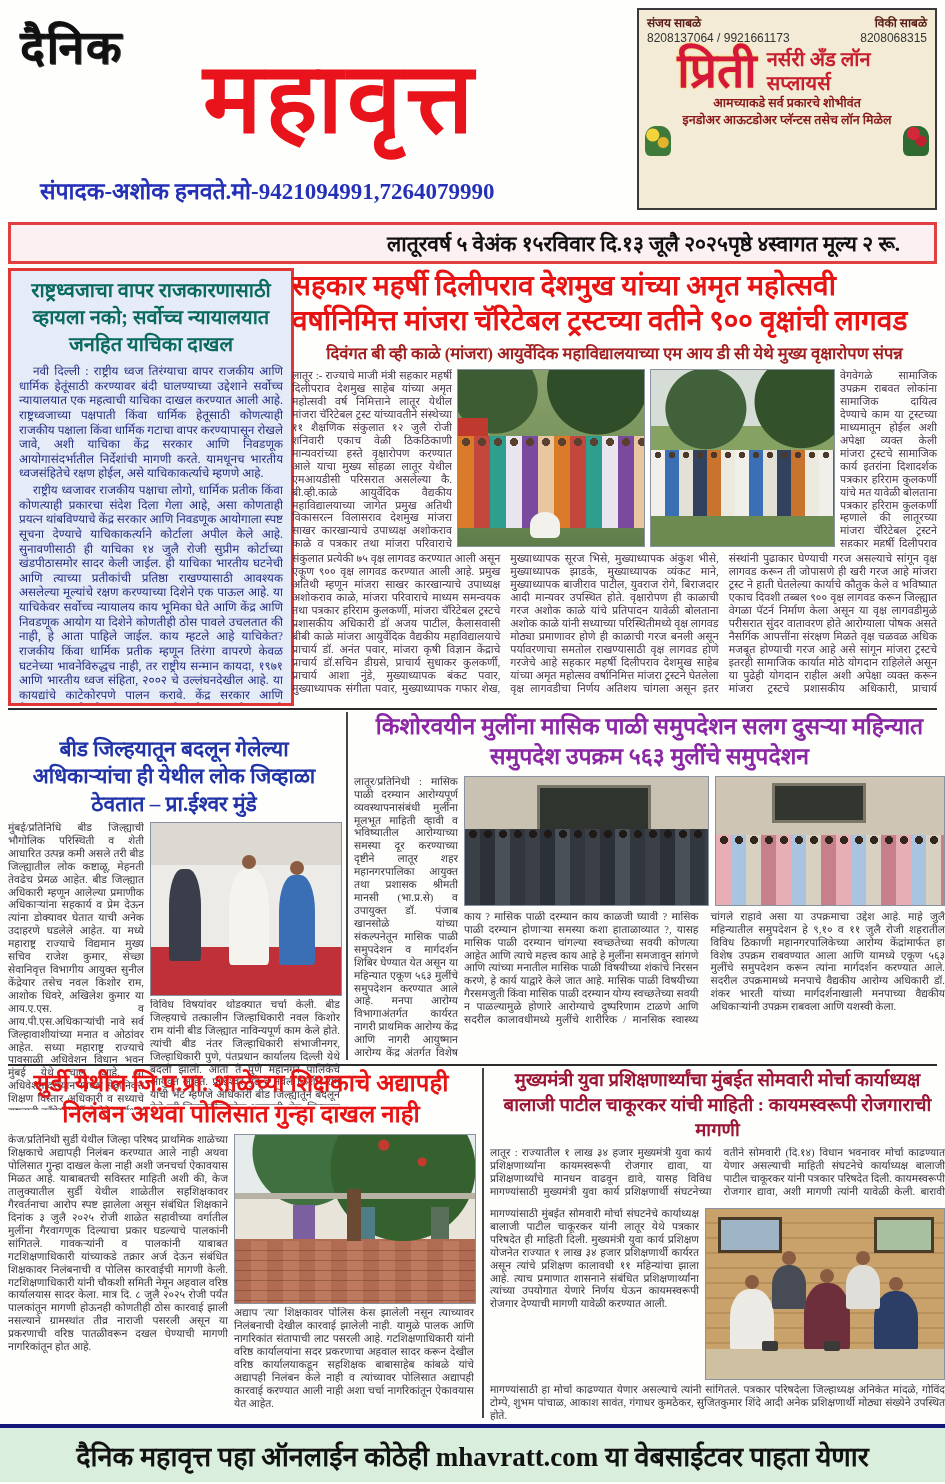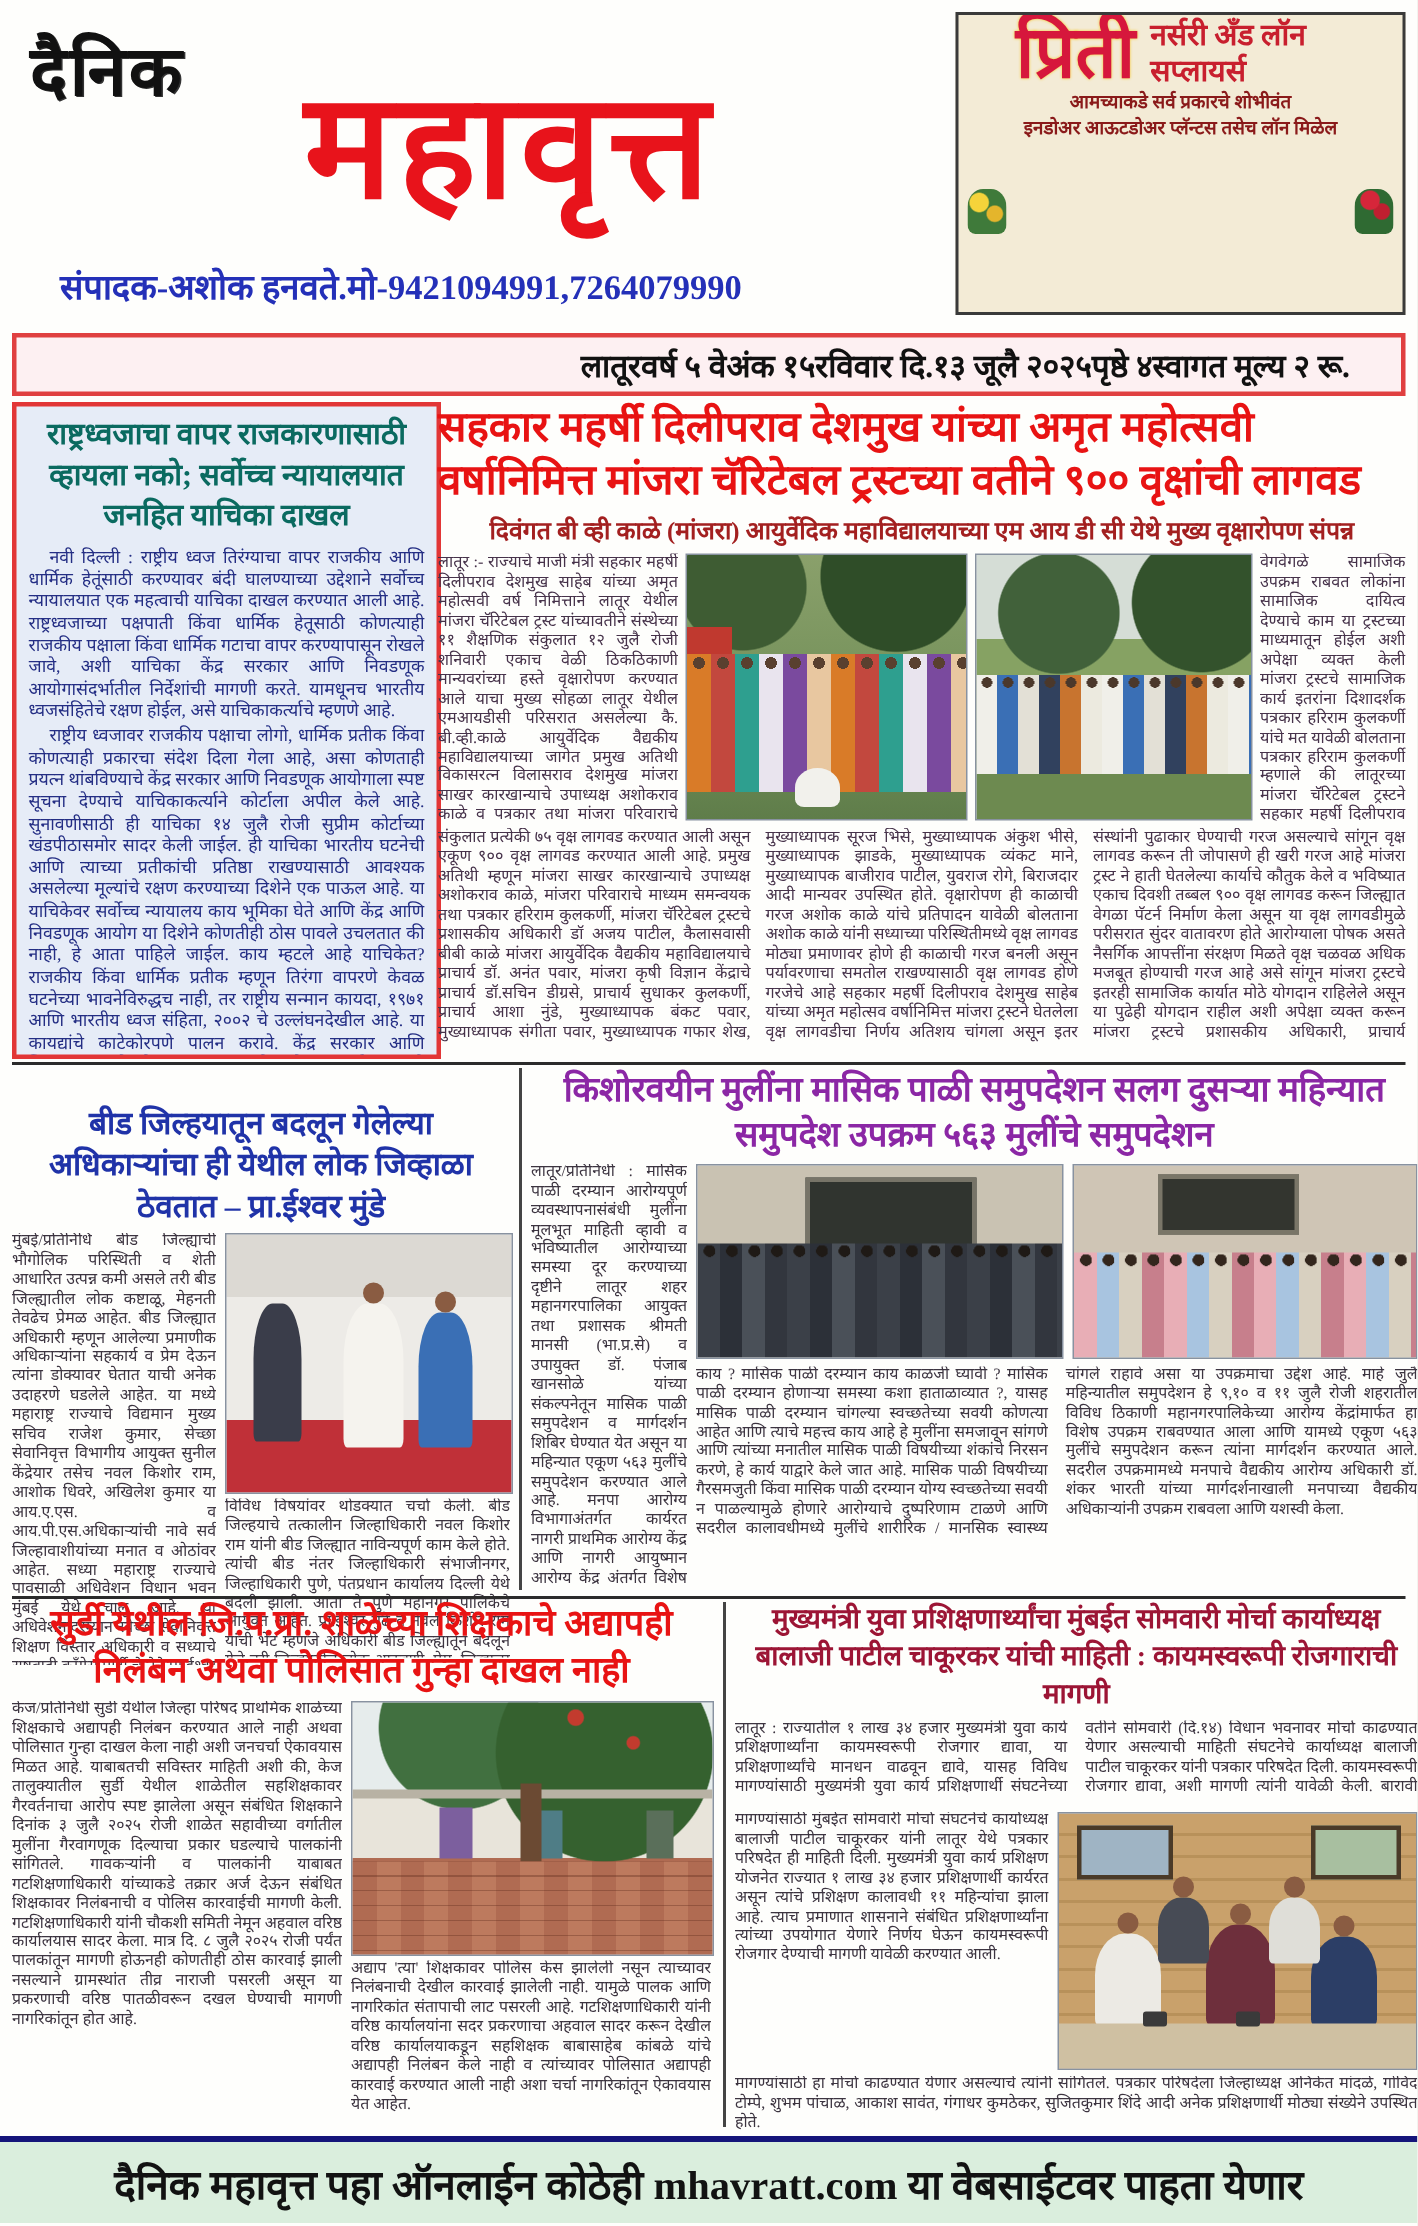--- a/index.html
+++ b/index.html
@@ -141,20 +141,30 @@
 
 <div class="page">
 
   <div class="mast">
     <div class="mast-dainik">दैनिक</div>
     <div class="mast-title">महावृत्त</div>
     <div class="mast-editor">संपादक-अशोक हनवते.मो-9421094991,7264079990</div>
   </div>
 
   <div class="ad">
+    <div class="ad-row">
+      <div>
+        <div class="ad-c-name">संजय साबळे</div>
+        <div class="ad-c-ph">8208137064 / 9921661173</div>
+      </div>
+      <div style="text-align:right">
+        <div class="ad-c-name">विकी साबळे</div>
+        <div class="ad-c-ph">8208068315</div>
+      </div>
+    </div>
     <div class="ad-brand-row">
       <div class="ad-brand">प्रिती</div>
       <div class="ad-brand-suffix">नर्सरी अँड लॉन सप्लायर्स</div>
     </div>
     <div class="ad-line">आमच्याकडे सर्व प्रकारचे शोभीवंत</div>
     <div class="ad-line">इनडोअर आऊटडोअर प्लॅन्टस तसेच लॉन मिळेल</div>
     <div class="flower fl-l"></div>
     <div class="flower fl-r"></div>
   </div>
 

